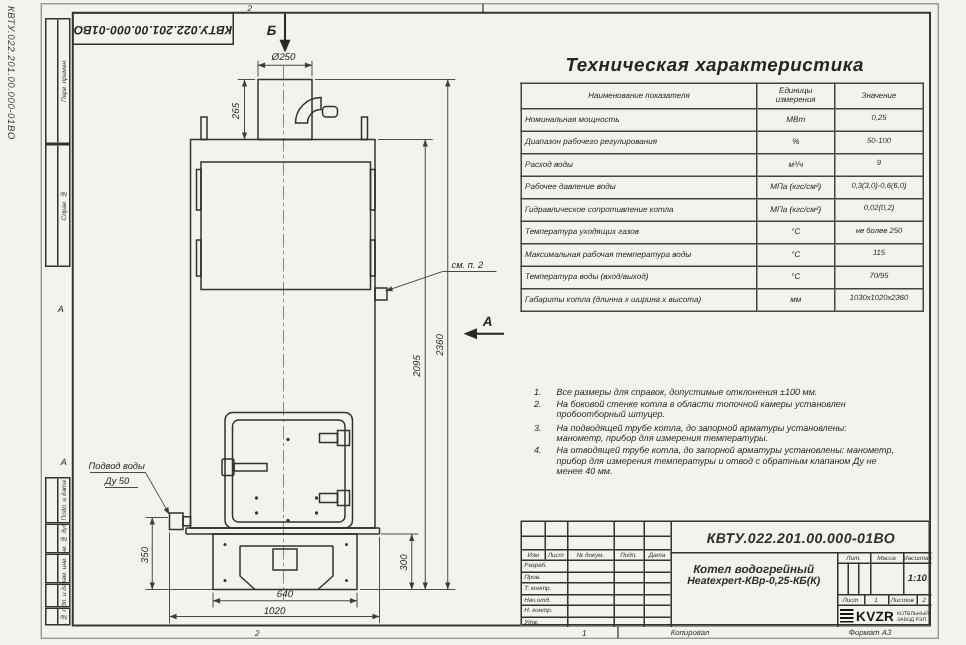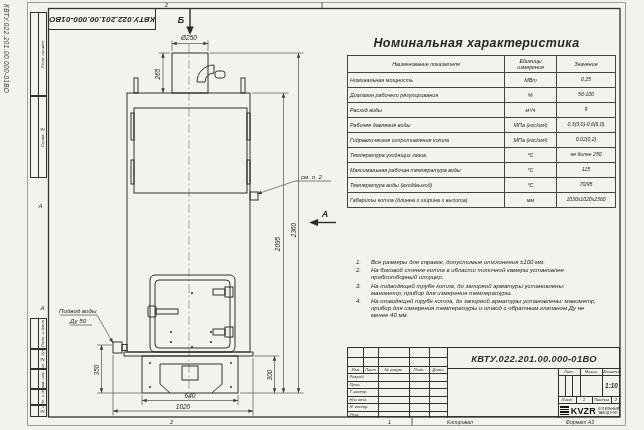--- a/index.html
+++ b/index.html
@@ -195,21 +195,21 @@
   <div class="mbox" style="top:389px;height:16px">
       <div class="split"></div>
       <div class="lbl">Подп. и дата</div>
     </div>
   <div class="mbox" style="top:405px;height:12px">
       <div class="split"></div>
       <div class="lbl">Инв. № подл.</div>
     </div>
 
   <div class="abs spec">
-    <div class="ttl">Номинальная характеристика</div>
+    <div class="ttl">Техническая характеристика</div>
     <table class="spec-t">
       <tbody>
           <tr class="hd">
         <td class="c0" style="text-align:center">Наименование показателя</td>
         <td class="c1">Единицы измерения</td>
         <td class="c2" style="font-size:5.3px">Значение</td>
       </tr>
       <tr>
             <td class="c0">Номинальная мощность</td>
             <td class="c1">МВт</td>
@@ -313,20 +313,24 @@
     <div class="cell" style="left:81px;top:18px;width:18px;height:7px">Дата</div>
 
     <div class="cell l" style="left:0;top:25px;width:30px;height:7.5px">Разраб.</div>
     <div class="cell l" style="left:0;top:32.5px;width:30px;height:7.5px">Пров.</div>
     <div class="cell l" style="left:0;top:40px;width:30px;height:7.5px">Т. контр.</div>
     <div class="cell l" style="left:0;top:47.5px;width:30px;height:7.5px">Нач.отд.</div>
     <div class="cell l" style="left:0;top:55px;width:30px;height:7.5px">Н. контр.</div>
     <div class="cell l" style="left:0;top:62.5px;width:30px;height:7.5px">Утв.</div>
 
     <div class="cell docnum">КВТУ.022.201.00.000-01ВО</div>
+    <div class="cell prod">
+      <div class="p1">Котел водогрейный</div>
+      <div class="p2">Heatexpert-КВр-0,25-КБ(К)</div>
+    </div>
 
     <div class="cell" style="left:210px;top:20px;width:22px;height:7px">Лит.</div>
     <div class="cell" style="left:232px;top:20px;width:22px;height:7px">Масса</div>
     <div class="cell" style="left:254px;top:20px;width:19px;height:7px">Масштаб</div>
     <div class="cell scale" style="left:254px;top:27px;width:19px;height:21px">1:10</div>
 
     <div class="cell" style="left:210px;top:48px;width:18px;height:7px">Лист</div>
     <div class="cell" style="left:228px;top:48px;width:16px;height:7px">1</div>
     <div class="cell" style="left:244px;top:48px;width:19px;height:7px">Листов</div>
     <div class="cell" style="left:263px;top:48px;width:10px;height:7px">2</div>

